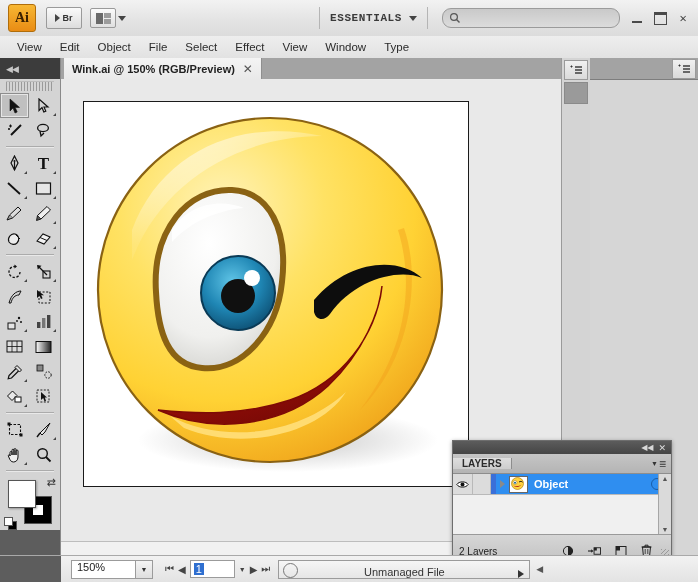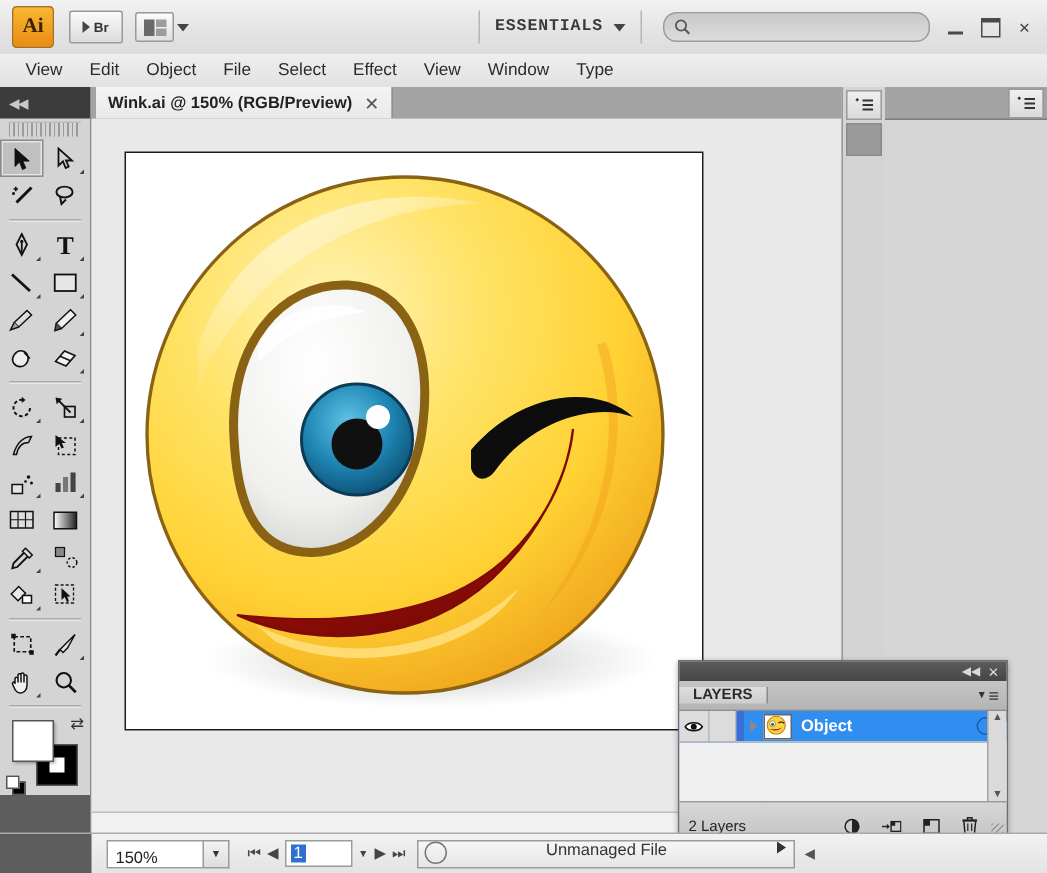--- a/index.html
+++ b/index.html
@@ -167,33 +167,33 @@
   
   .statusbar{
     position:absolute;left:0;bottom:0;width:698px;height:26px;
     background:linear-gradient(to bottom,#f2f2f2,#e3e3e3);
     border-top:1px solid #a9a9a9;display:flex;align-items:center;
   }
   .sb-left{width:61px;height:100%;background:#5d5d5d;}
   .sb-zoom{
     width:58px;height:17px;margin-left:10px;
     background:#fff;border:1px solid #9b9b9b;
-    display:flex;align-items:flex-end;padding-left:5px;font-size:11px;
+    display:flex;align-items:flex-start;padding-left:5px;font-size:11px;
   }
   .sb-dd{width:16px;height:17px;display:flex;align-items:center;justify-content:center;margin-right:4px;
     background:linear-gradient(to bottom,#f4f4f4,#dedede);border:1px solid #9b9b9b;border-left:none;}
   .nav{display:flex;align-items:center;gap:4px;margin-left:8px;color:#444;font-size:10px;}
   .nav span{cursor:default;}
   .pagefield{width:40px;height:16px;border:1px solid #9b9b9b;background:#fff;
     display:flex;align-items:center;padding-left:3px;font-size:11px;}
   .pagefield b{background:#2f6fd0;color:#fff;font-weight:normal;padding:0 2px;}
   .sb-status{
     margin-left:8px;width:250px;height:17px;
     background:linear-gradient(to bottom,#f6f6f6,#e6e6e6);
-    border:1px solid #9b9b9b;display:flex;align-items:flex-start;justify-content:center;
+    border:1px solid #9b9b9b;display:flex;align-items:flex-end;justify-content:center;
     font-size:11px;color:#333;position:relative;
   }
   .sb-status .tri{position:absolute;right:5px;width:0;height:0;
     border-top:4px solid transparent;border-bottom:4px solid transparent;border-left:6px solid #333;}
   .sb-statusic{position:absolute;left:4px;width:13px;height:13px;border:1px solid #777;border-radius:50%;}
 
   
   .layers{
     position:absolute;left:452px;top:440px;width:218px;height:118px;
     background:#d0d0d0;border:1px solid #6e6e6e;

